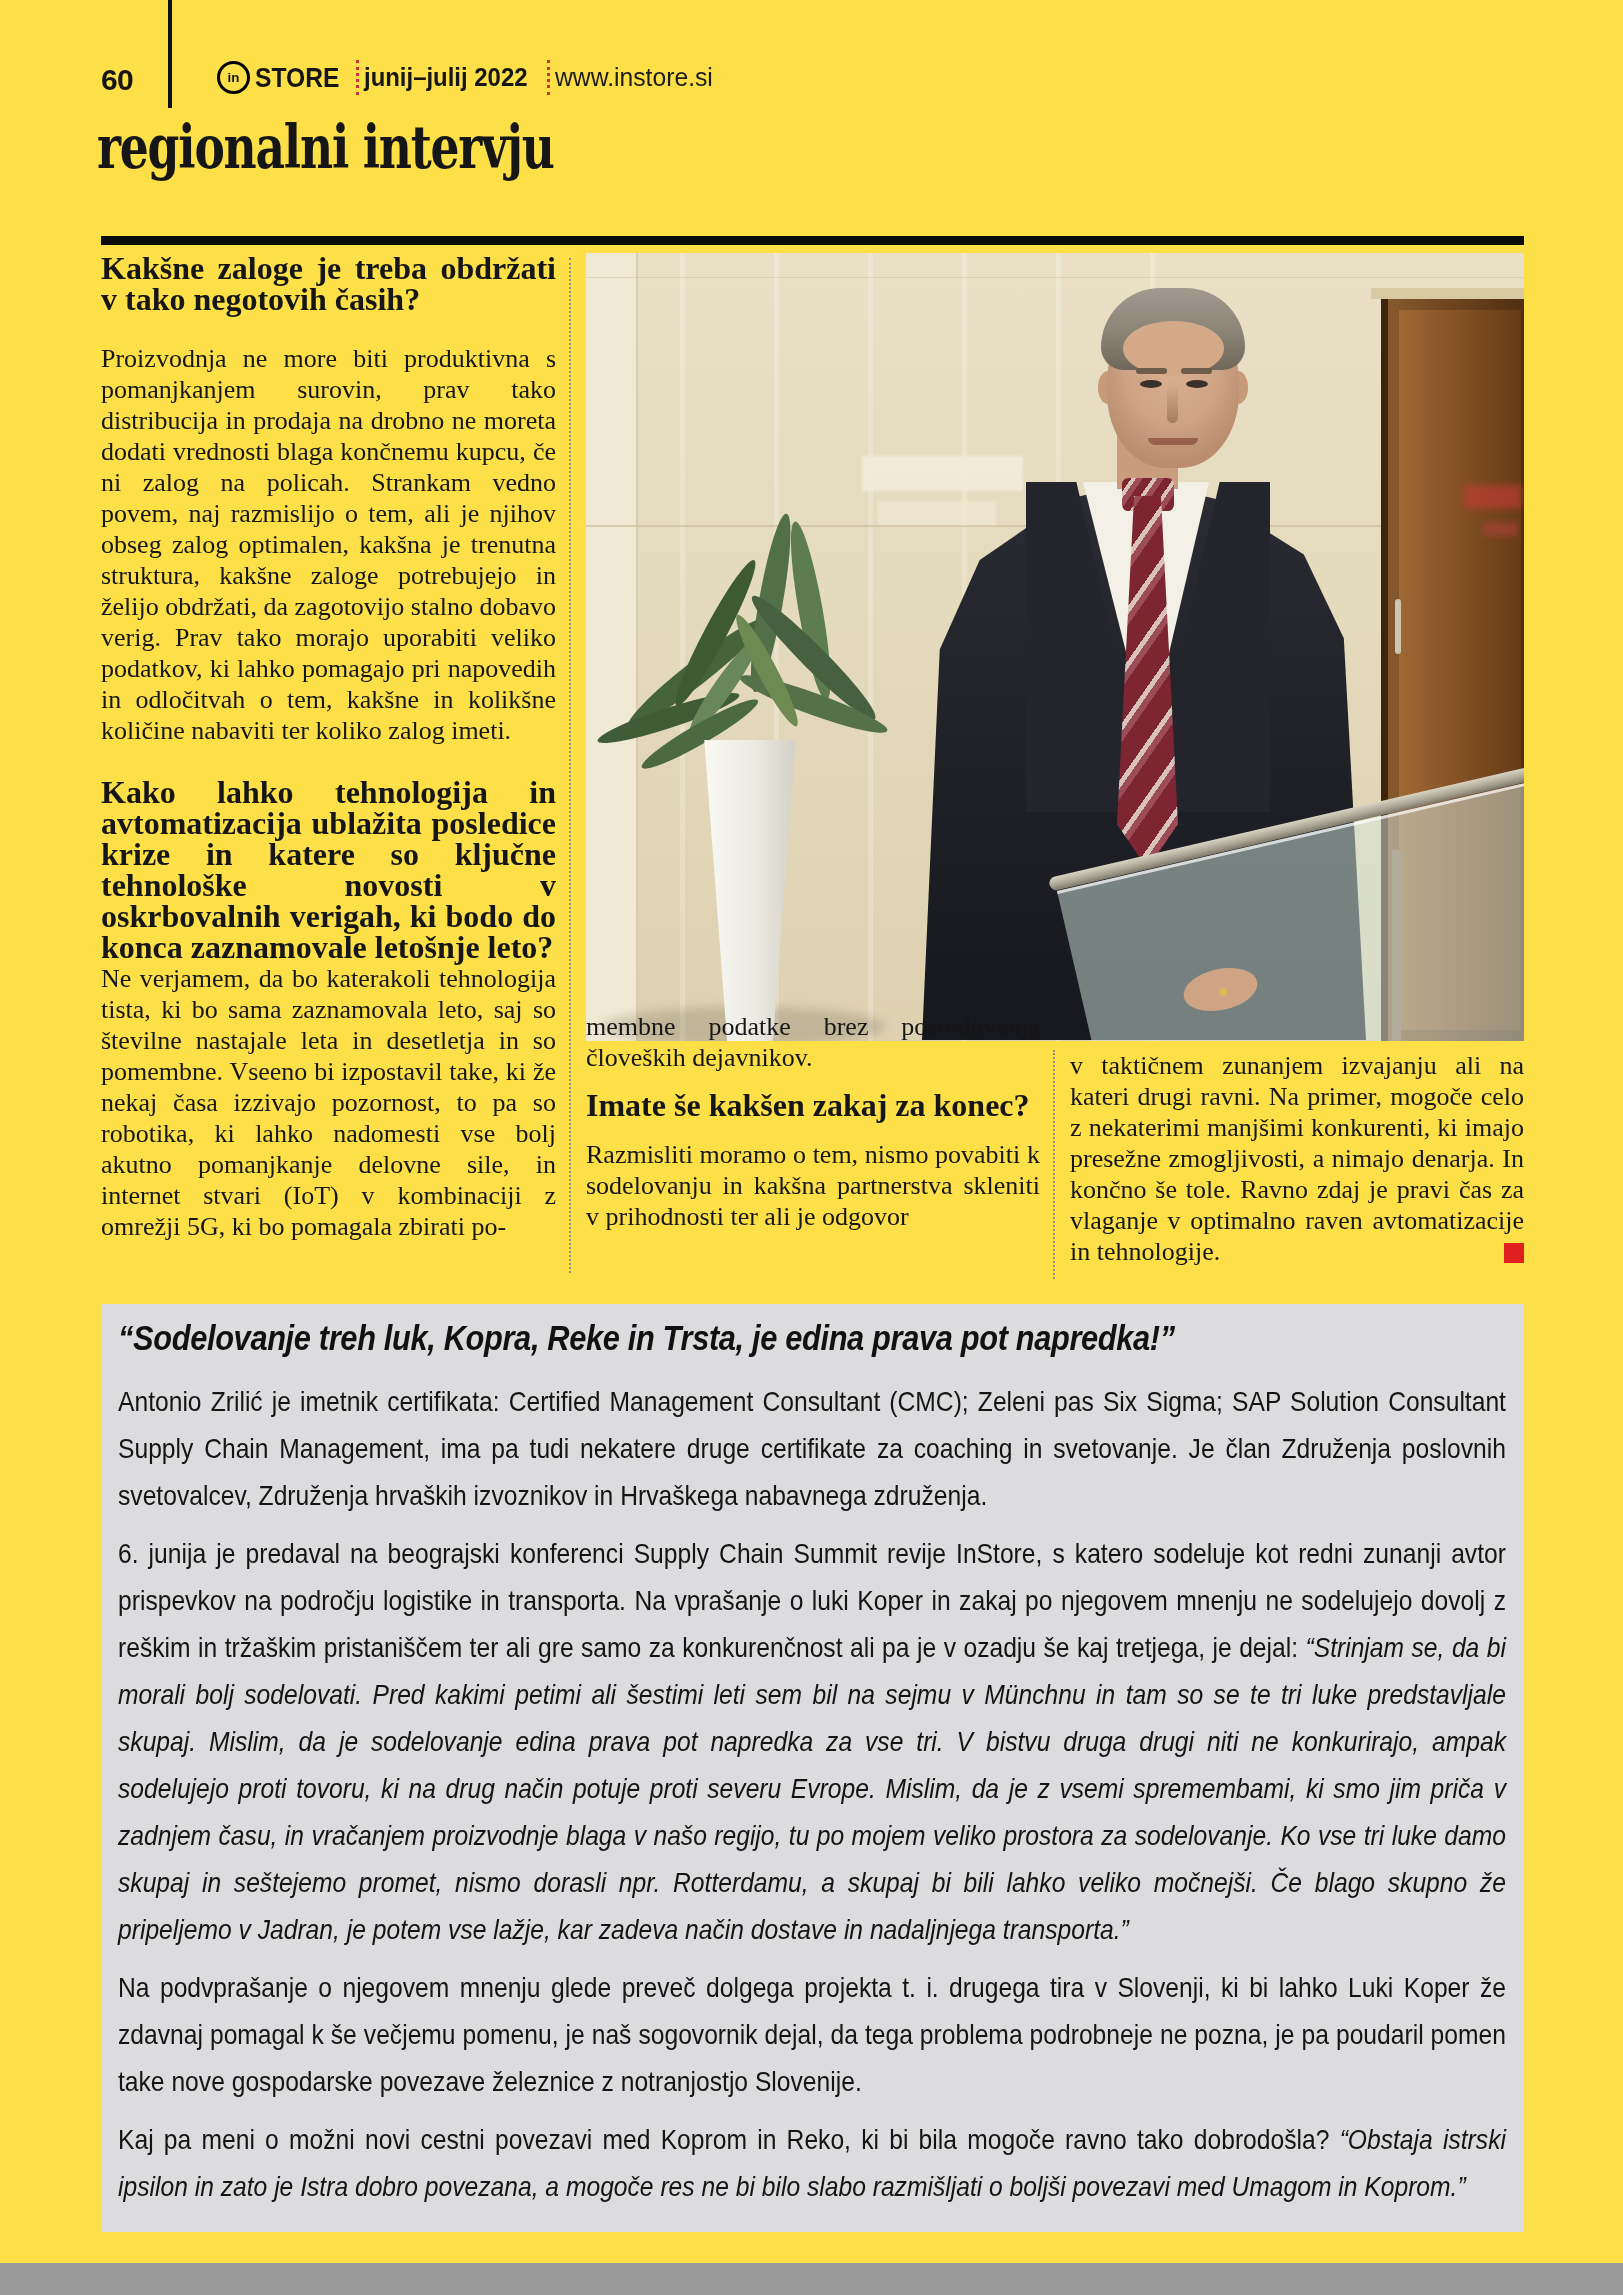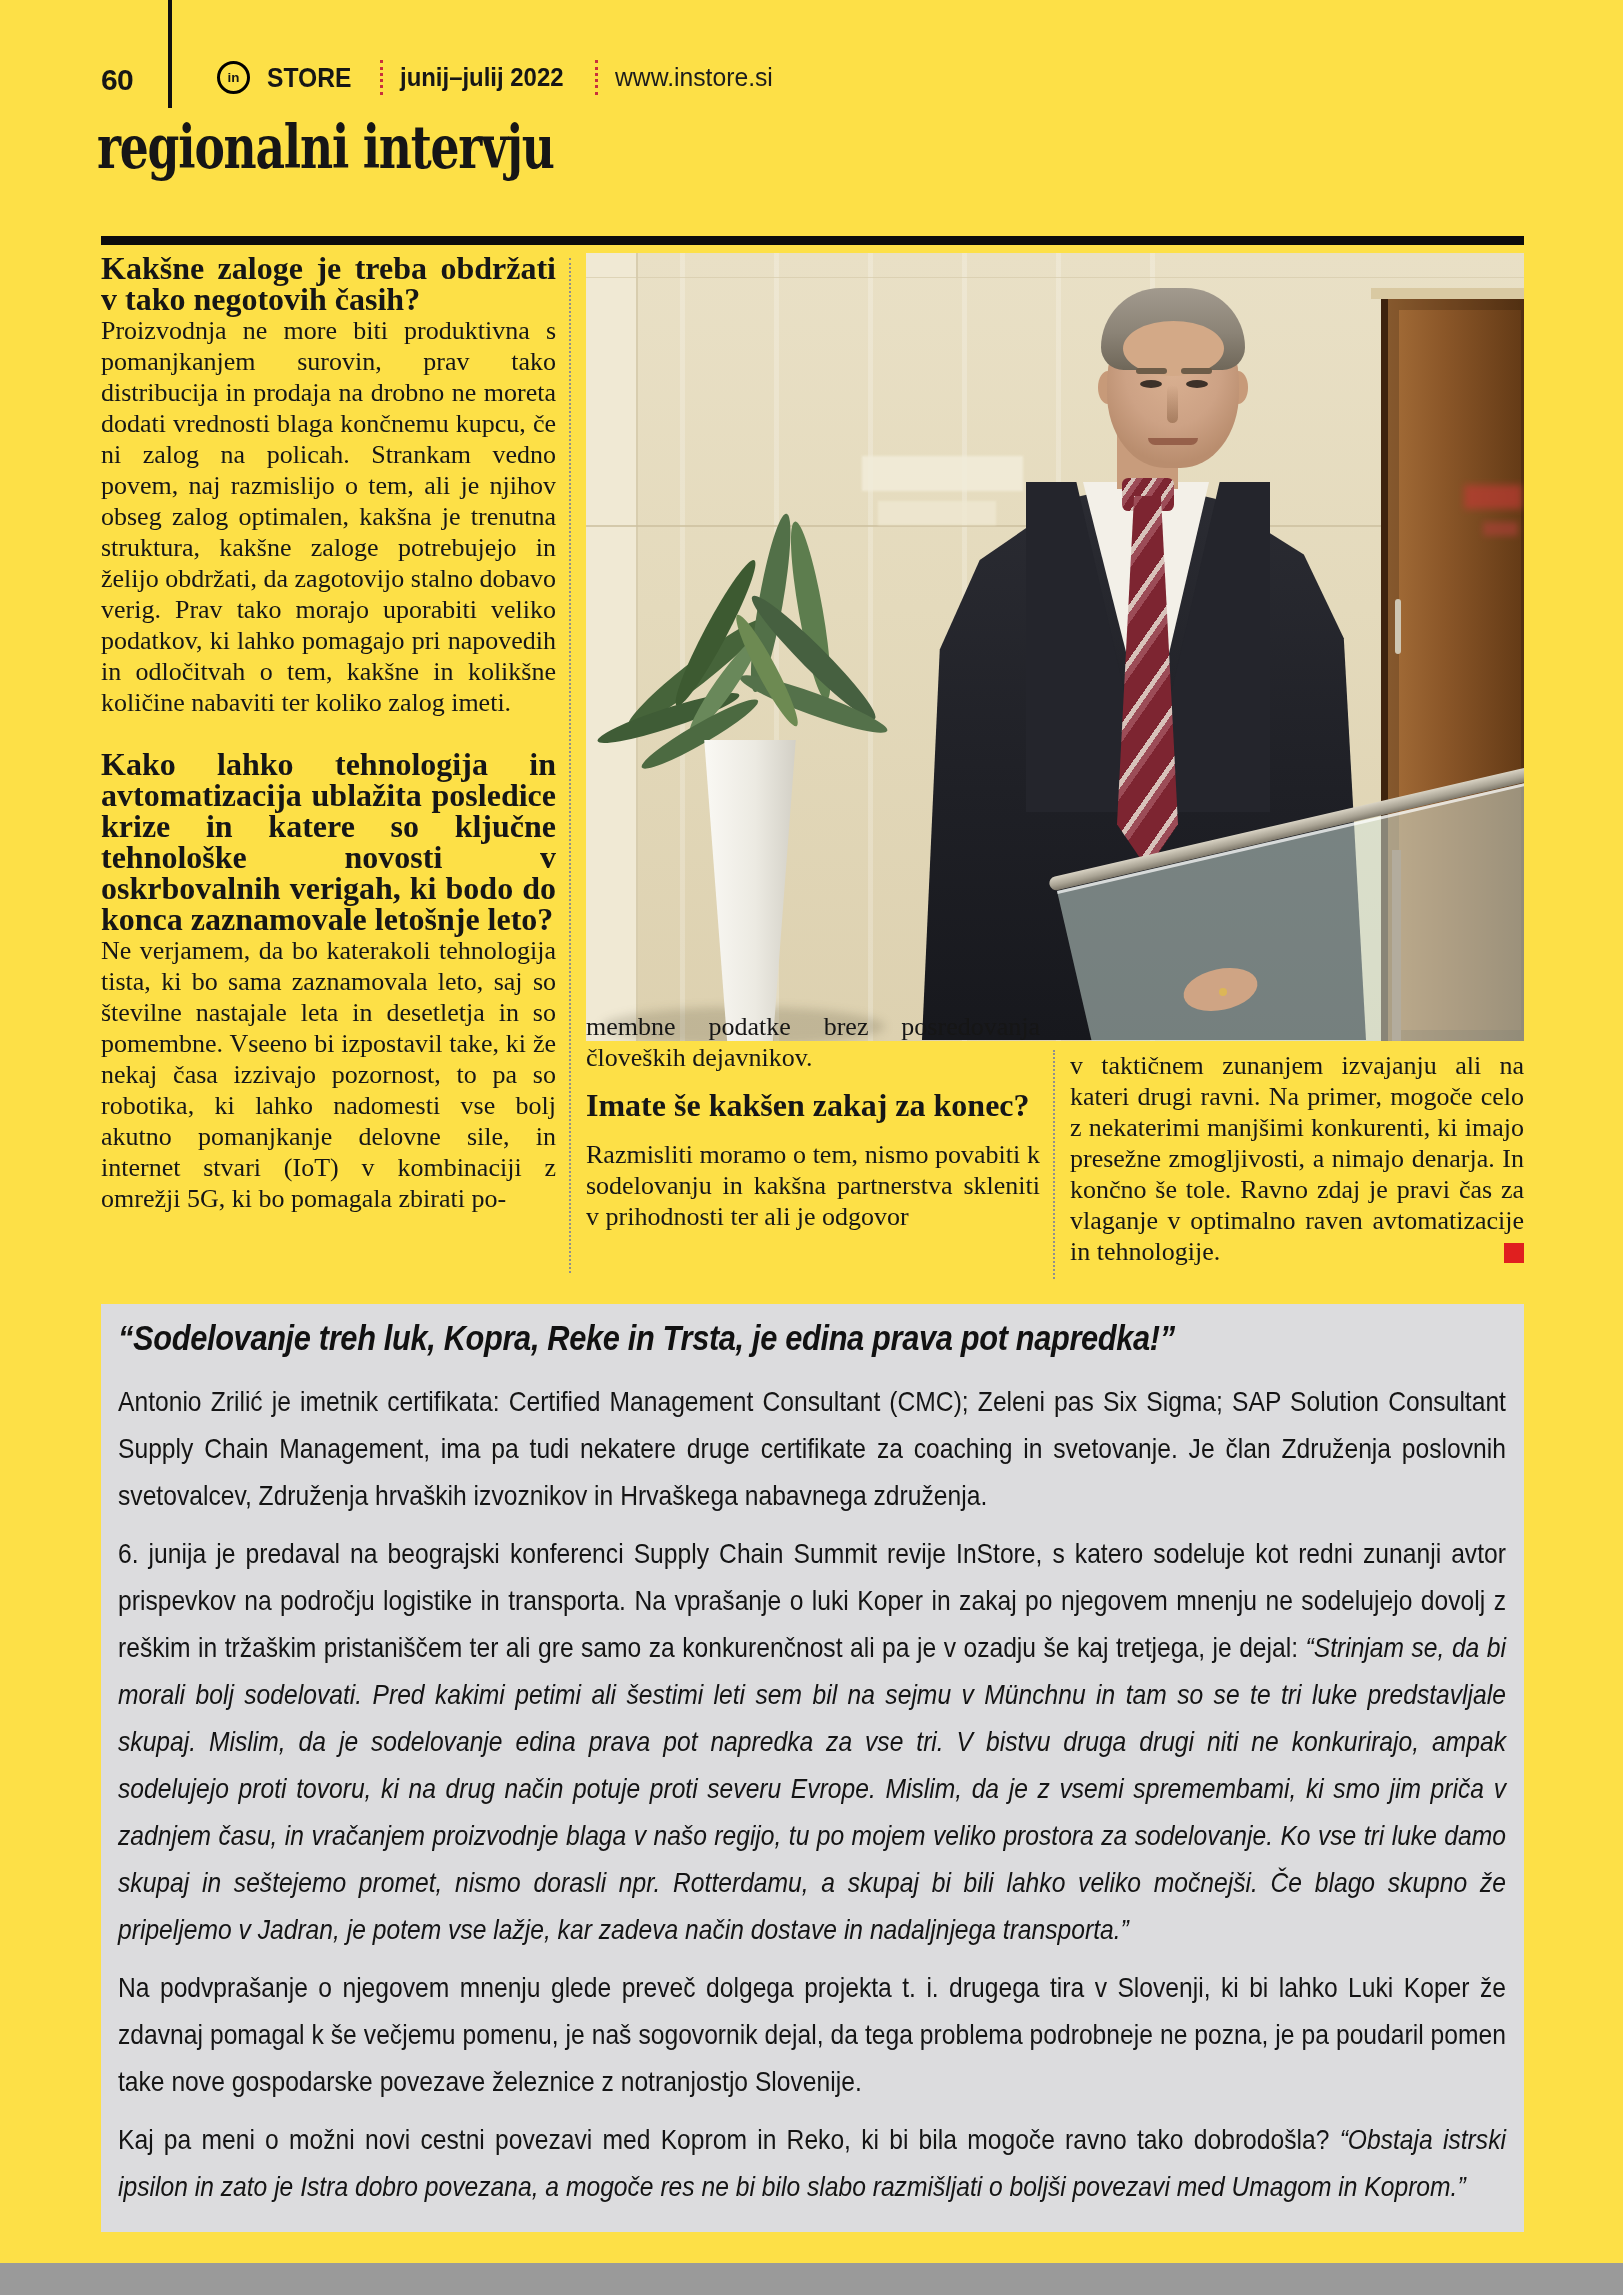--- a/index.html
+++ b/index.html
@@ -3,42 +3,42 @@
 <meta charset="utf-8">
 <style>
   html,body{margin:0;padding:0;background:#9a9a9a;}
   .page{position:relative;width:1623px;height:2263px;background:#fde047;overflow:hidden;
         font-family:"Liberation Serif",serif;color:#161616;}
 
   
   .pageno{position:absolute;left:101px;top:63px;font-family:"Liberation Sans",sans-serif;
           font-weight:bold;font-size:30px;letter-spacing:-0.8px;}
   .topbar-line{position:absolute;left:168px;top:0;width:3.9px;height:108px;background:#0f0f0f;}
-  .brand-row{position:absolute;left:217px;top:60px;display:flex;align-items:center;gap:17px;
+  .brand-row{position:absolute;left:217px;top:60px;display:flex;align-items:center;gap:5px;
              font-family:"Liberation Sans",sans-serif;}
   .logo-circle{width:27px;height:27px;border:3.1px solid #000;border-radius:50%;display:flex;
                align-items:center;justify-content:center;font-weight:bold;font-size:13.4px;line-height:1;}
   .brand-name{font-weight:bold;font-size:28px;letter-spacing:0;transform:scaleX(.88);transform-origin:left center;}
   .red-dot-sep{height:35px;border-left:3.1px dotted #c9303c;}
   .issue{font-weight:bold;font-size:26px;transform:scaleX(.92);transform-origin:left center;}
   .site{font-size:26px;color:#1c1c1c;transform:scaleX(.95);transform-origin:left center;}
 
   
   .section-title{position:absolute;left:97px;top:112px;font-family:"DejaVu Serif",serif;
                  font-weight:bold;font-size:60px;letter-spacing:-1.6px;white-space:nowrap;
                  transform:scaleX(.76);transform-origin:left top;}
   .title-rule{position:absolute;left:101px;top:236px;width:1423px;height:8.6px;background:#0c0c0c;}
 
   
   .article{position:absolute;left:101px;top:253px;width:1423px;height:1037px;}
   .col{position:absolute;width:455px;text-align:justify;font-size:26px;line-height:31px;}
   .col p{margin:0;}
   .col h3{margin:0;font-size:32px;line-height:31px;font-weight:bold;}
   .col1{left:0;top:0;}
-  .col1 .p1{font-family:Liberation Serif, serif;}
+  .col1 .p1{margin-top:28px;font-family:Liberation Serif, serif;}
   .col1 h3.q2{margin-top:31px;}
   .col1 .p2{}
   .col2{left:485px;top:758px;width:454px;}
   .col2 h3{margin:17.3px 0;}
   .col3{left:969px;top:797px;width:454px;}
   .vsep{position:absolute;border-left:2.4px dotted #8f8f8f;}
   .vsep1{left:468px;top:4.7px;height:1015px;}
   .vsep2{left:952px;top:797px;height:229px;}
   .endmark{position:absolute;right:0;bottom:3.9px;width:20.4px;height:20.4px;background:#e01f1f;}
 

